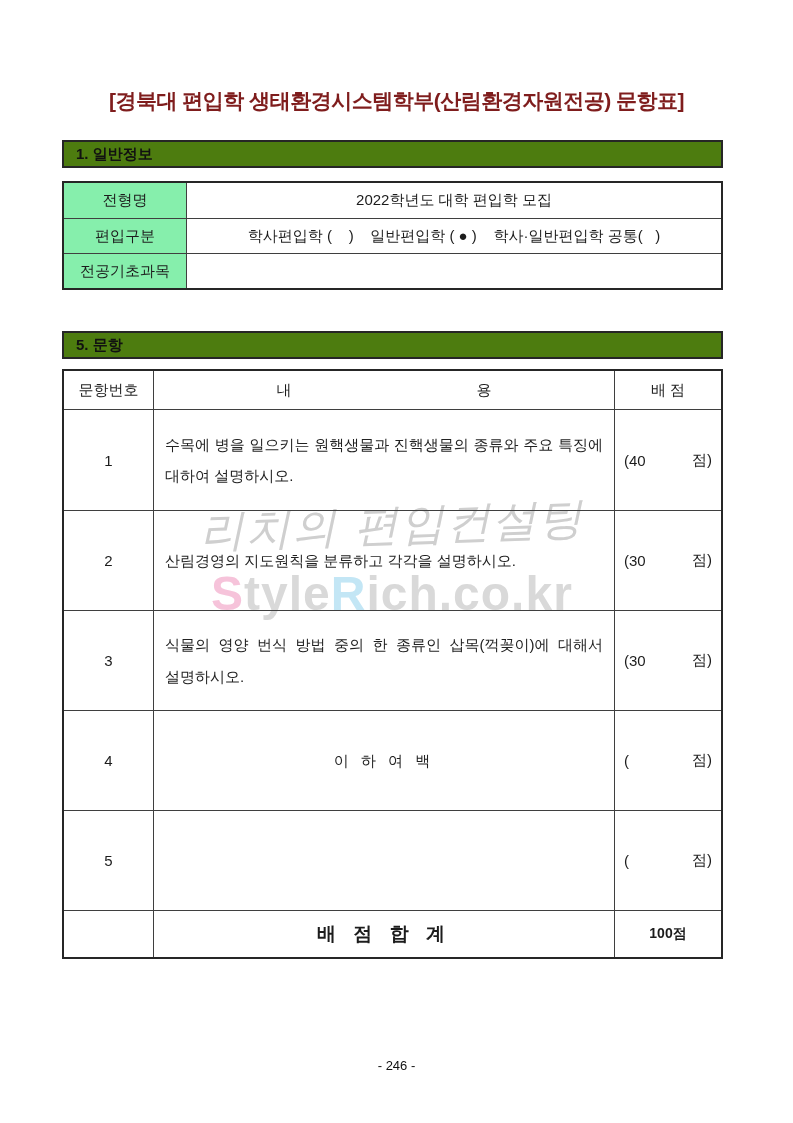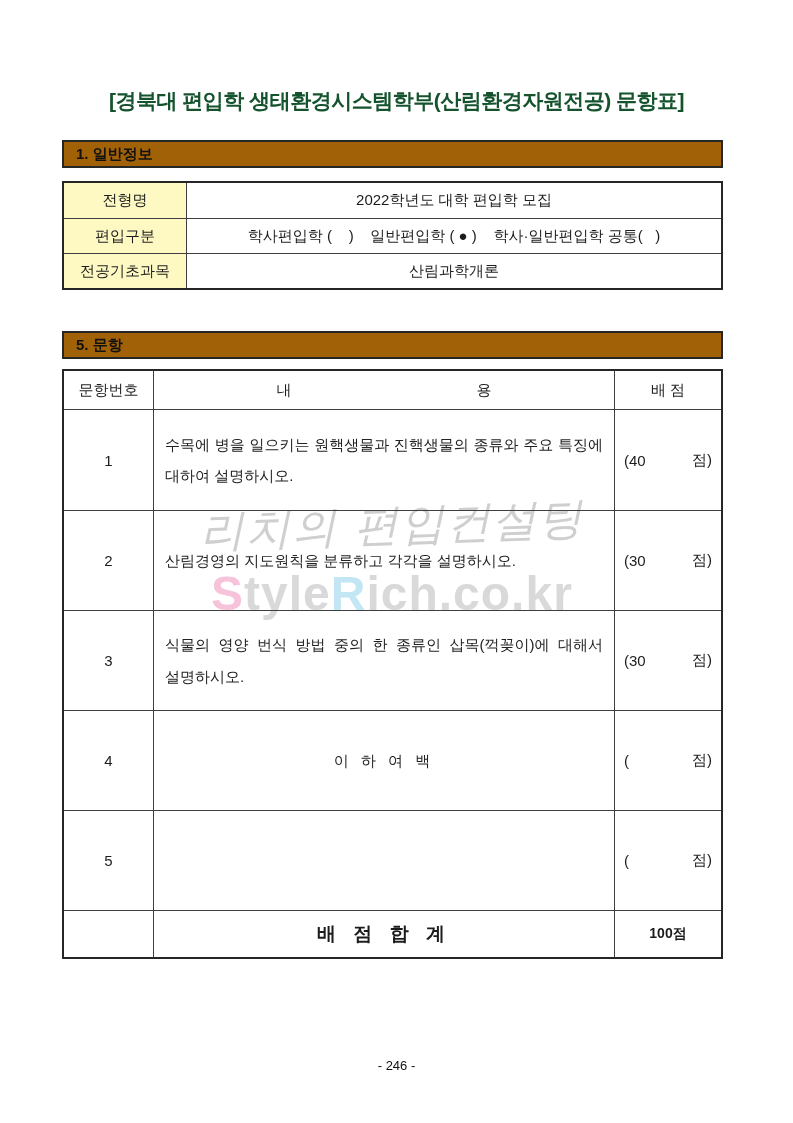--- a/index.html
+++ b/index.html
@@ -51,29 +51,29 @@
 
   
   .doc-title {
     position: absolute;
     z-index: 2;
     top: 87px; left: 0; width: 100%;
     text-align: center;
     font-size: 21px;
     font-weight: bold;
     letter-spacing: -0.5px;
-    color: #14532d;
+    color: #7f1d1d;
   }
 
   
   .section-header {
     position: absolute;
     z-index: 2;
     left: 62px; width: 661px; height: 28px;
-    background: #a16207;
+    background: #4d7c0f;
     border: 2px solid #262626;
     font-size: 15px;
     font-weight: bold;
     color: #111;
     display: flex;
     align-items: center;
     padding-left: 12px;
   }
   .sec1 { top: 140px; }
   .sec2 { top: 331px; }
@@ -82,21 +82,21 @@
   .table1 {
     position: absolute;
     z-index: 1;
     left: 62px; top: 181px; width: 661px;
     border: 2px solid #262626;
   }
   .t1-row { display: flex; height: 35px; border-top: 1px solid #3f3f3f; }
   .t1-row:first-child { border-top: none; }
   .t1-label {
     width: 123px;
-    background: #fef9c3;
+    background: #86efac;
     border-right: 1px solid #3f3f3f;
     display: flex; align-items: center; justify-content: center;
     font-size: 15px;
   }
   .t1-value {
     flex: 1;
     display: flex; align-items: center; justify-content: center;
     font-size: 15px;
     white-space: nowrap;
   }
@@ -192,21 +192,20 @@
     <div class="t1-row">
       <div class="t1-label">전형명</div>
       <div class="t1-value">2022학년도 대학 편입학 모집</div>
     </div>
     <div class="t1-row">
       <div class="t1-label">편입구분</div>
       <div class="t1-value">학사편입학 (&nbsp;&nbsp;&nbsp;&nbsp;)&nbsp;&nbsp;&nbsp;&nbsp;일반편입학 ( ● )&nbsp;&nbsp;&nbsp;&nbsp;학사·일반편입학 공통(&nbsp;&nbsp;&nbsp;)</div>
     </div>
     <div class="t1-row">
       <div class="t1-label">전공기초과목</div>
-      <div class="t1-value">산림과학개론</div>
     </div>
   </div>
 
   <div class="section-header sec2">5. 문항</div>
 
   <div class="table2">
 
     <div class="t2-row t2-header">
       <div class="t2-col-num">문항번호</div>
       <div class="t2-col-content">

